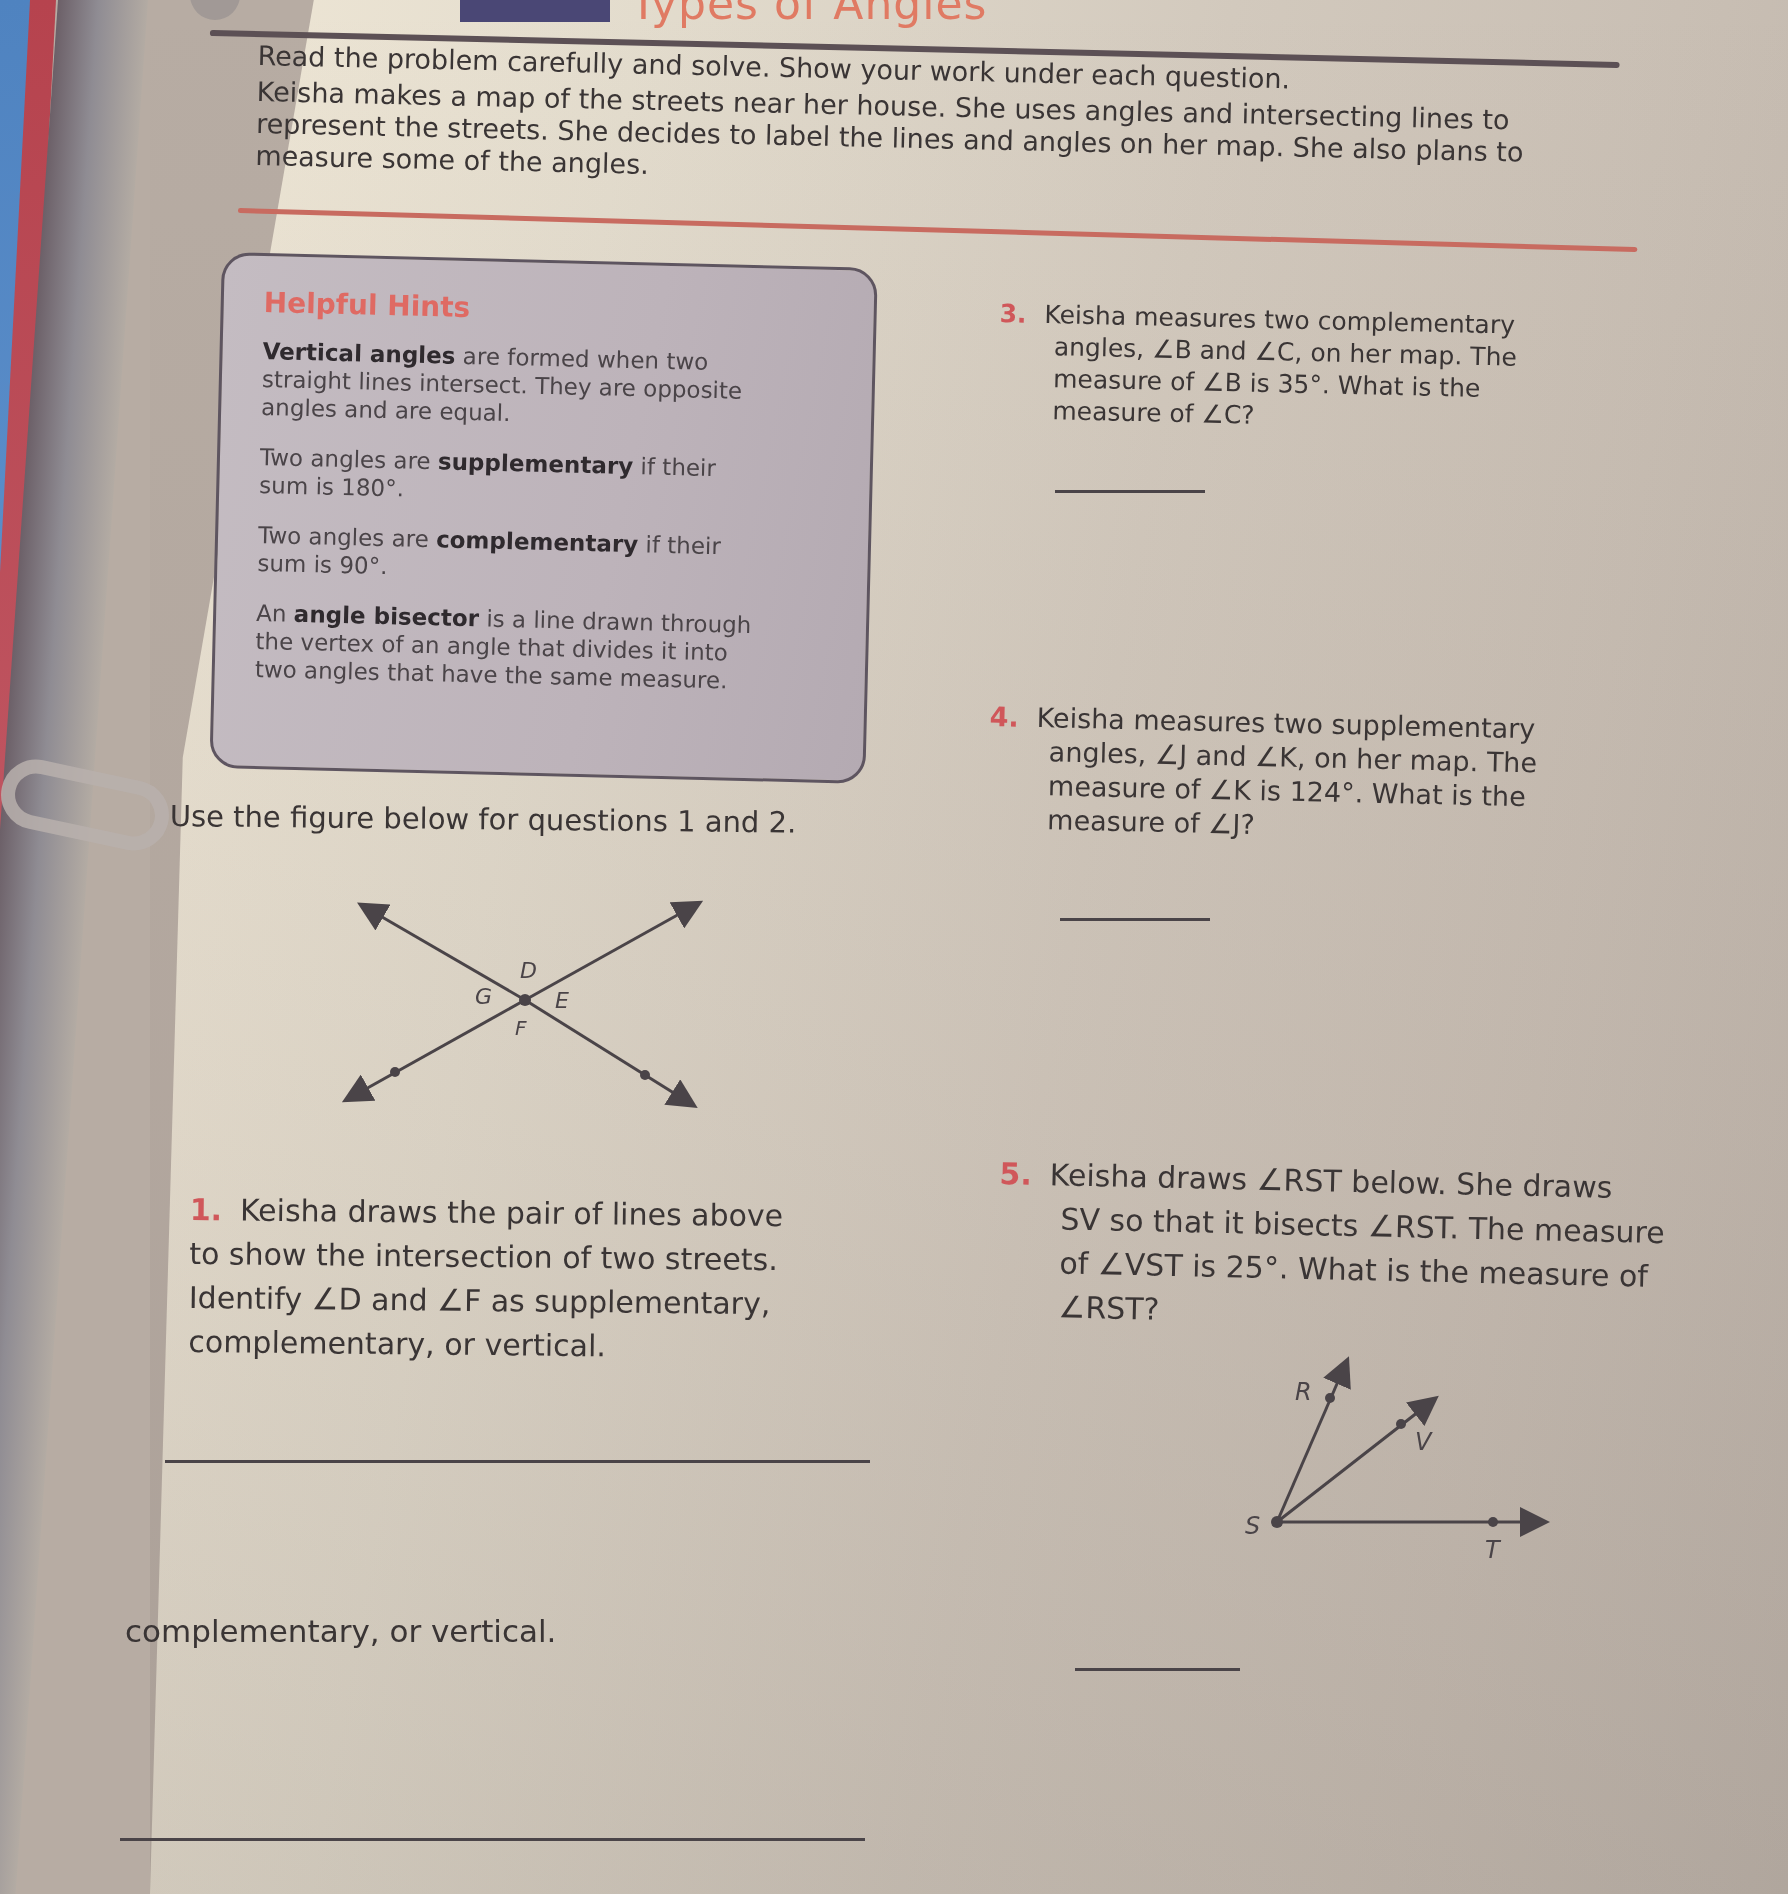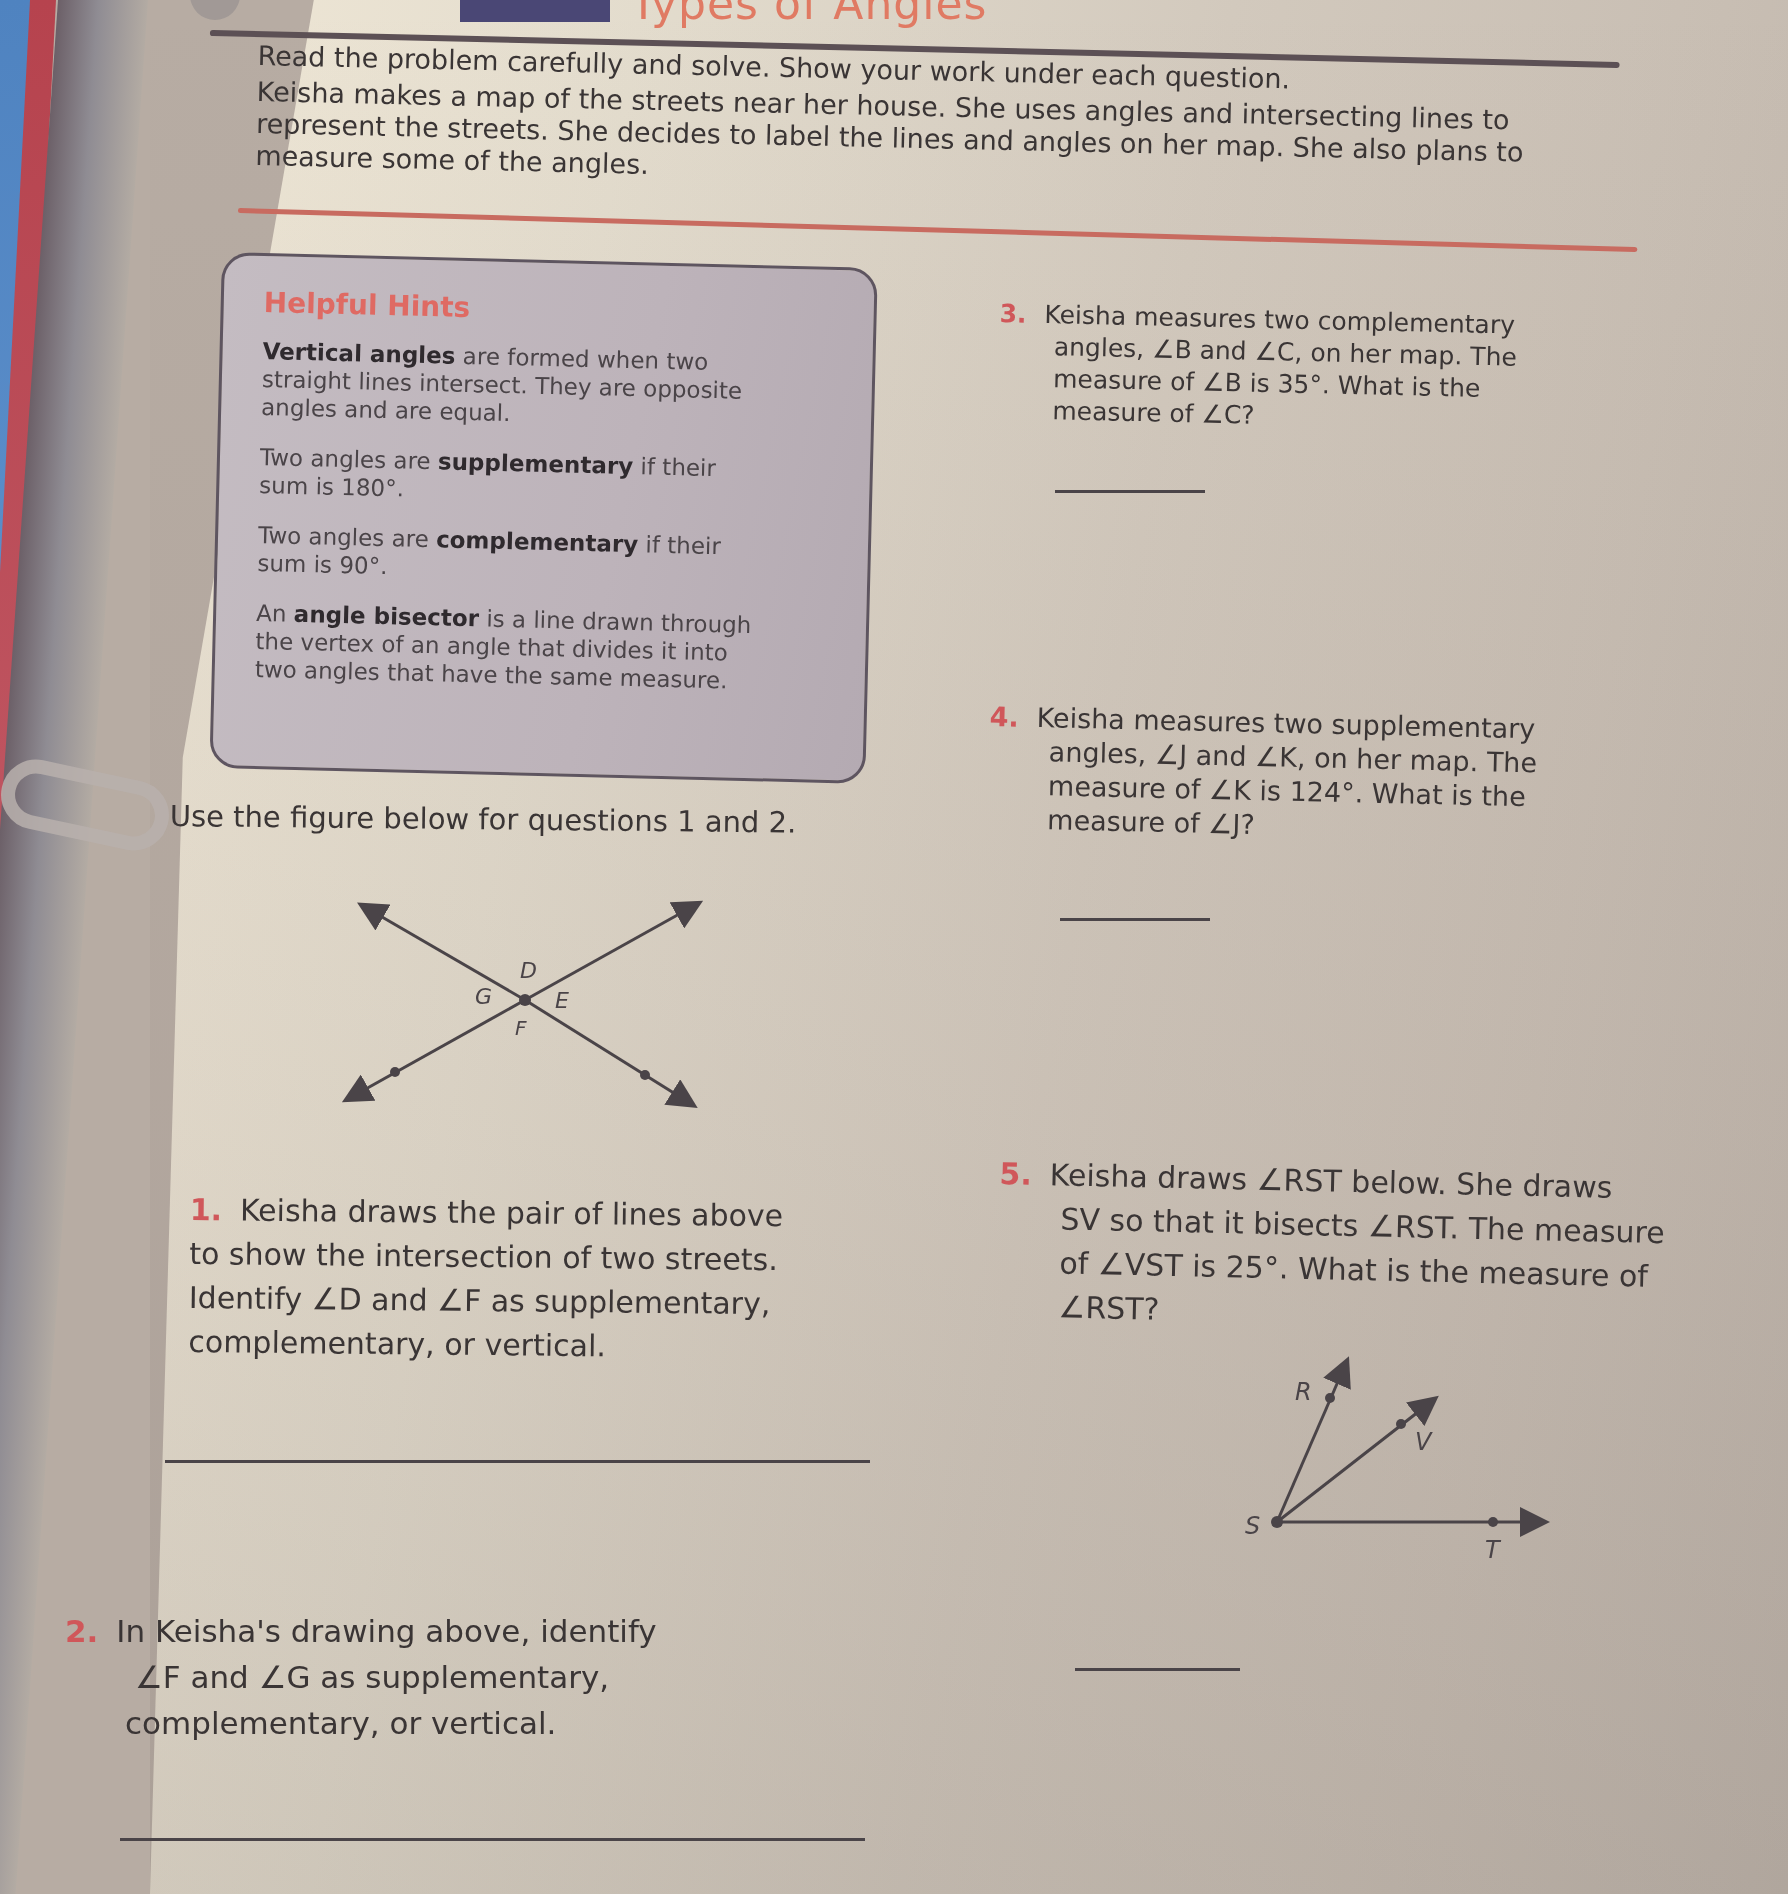--- a/index.html
+++ b/index.html
@@ -148,22 +148,20 @@
 
 <div class="abs text skew2" style="left:190px; top:1188px; font-size:30px; line-height:44px;">
   <div><span class="qnum">1.</span><span>Keisha draws the pair of lines above</span></div>
   <div style="padding-left:0;">to show the intersection of two streets.</div>
   <div>Identify ∠D and ∠F as supplementary,</div>
   <div>complementary, or vertical.</div>
 </div>
 <div class="answer-line" style="left:165px; top:1460px; width:705px;"></div>
 
 <div class="abs text" style="left:65px; top:1608px; font-size:31px; line-height:46px;">
-  <div><span class="qnum">2.</span><span>In Keisha's drawing above, identify</span></div>
-  <div style="padding-left:70px;">∠F and ∠G as supplementary,</div>
   <div style="padding-left:60px;">complementary, or vertical.</div>
 </div>
 <div class="answer-line" style="left:120px; top:1838px; width:745px;"></div>
 
 <div class="abs text skew1" style="left:1000px; top:298px; font-size:25px; line-height:32px;">
   <div><span class="qnum">3.</span><span>Keisha measures two complementary</span></div>
   <div style="padding-left:55px;">angles, ∠B and ∠C, on her map. The</div>
   <div style="padding-left:55px;">measure of ∠B is 35°. What is the</div>
   <div style="padding-left:55px;">measure of ∠C?</div>
 </div>

